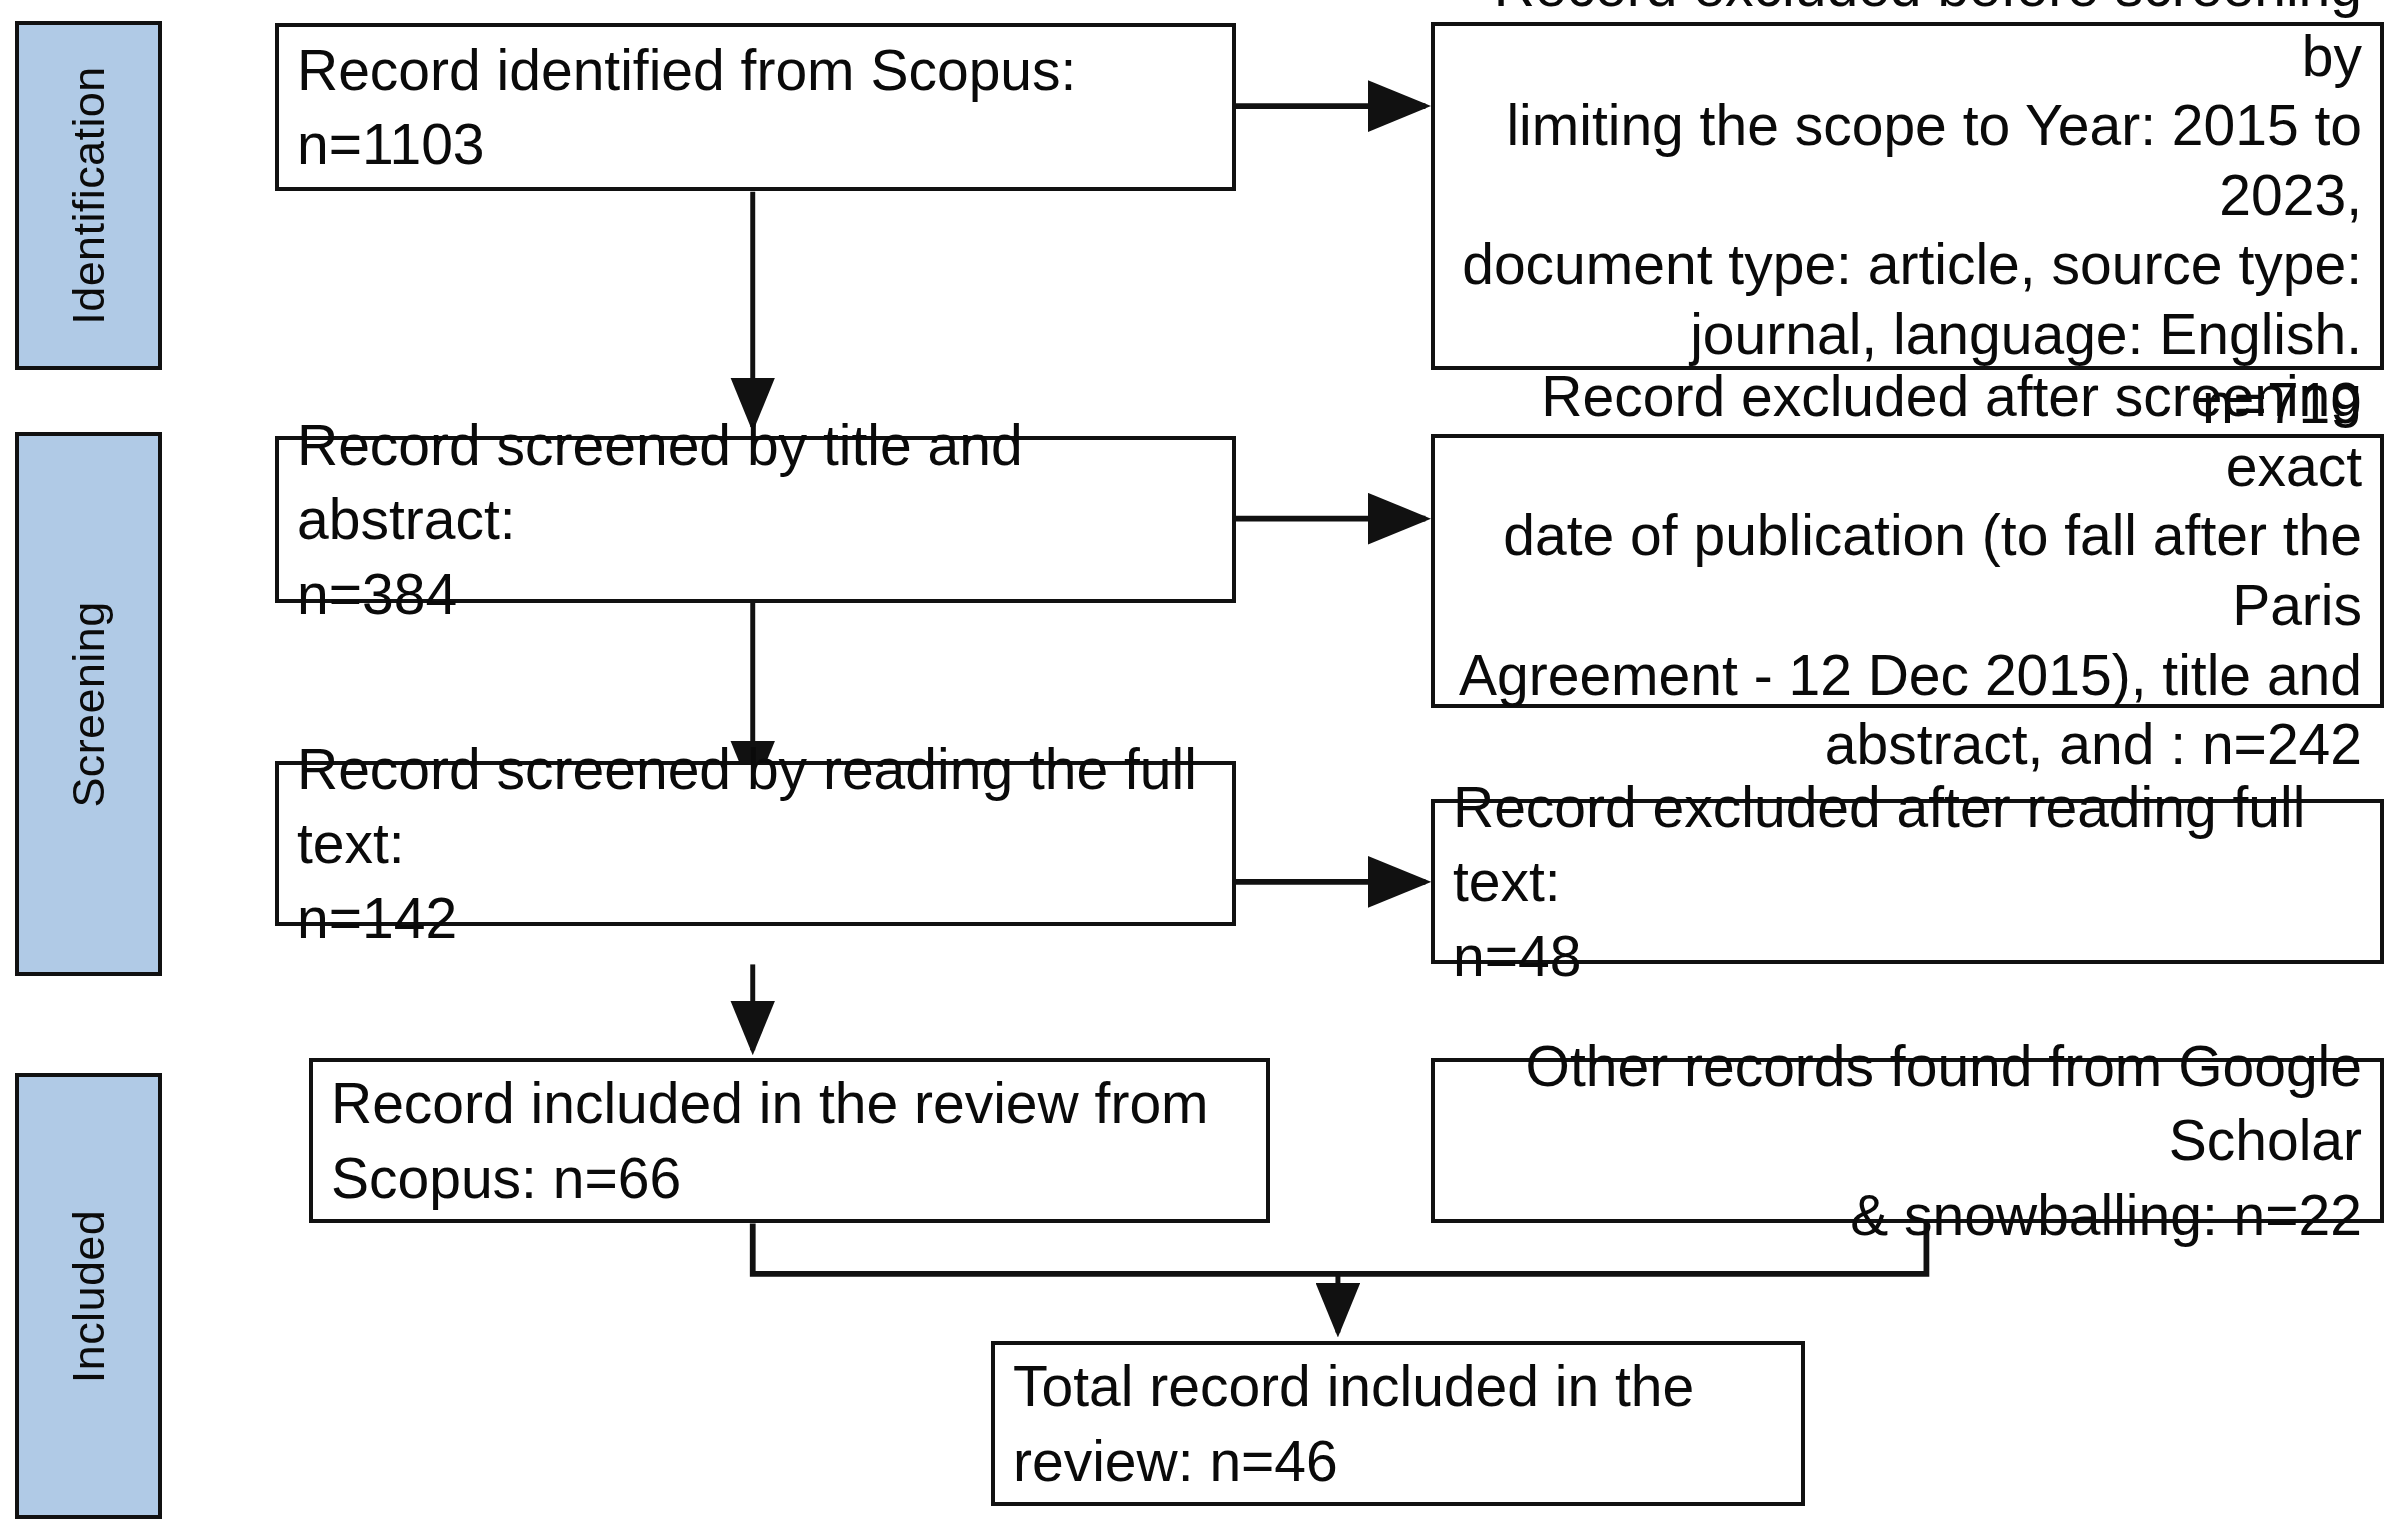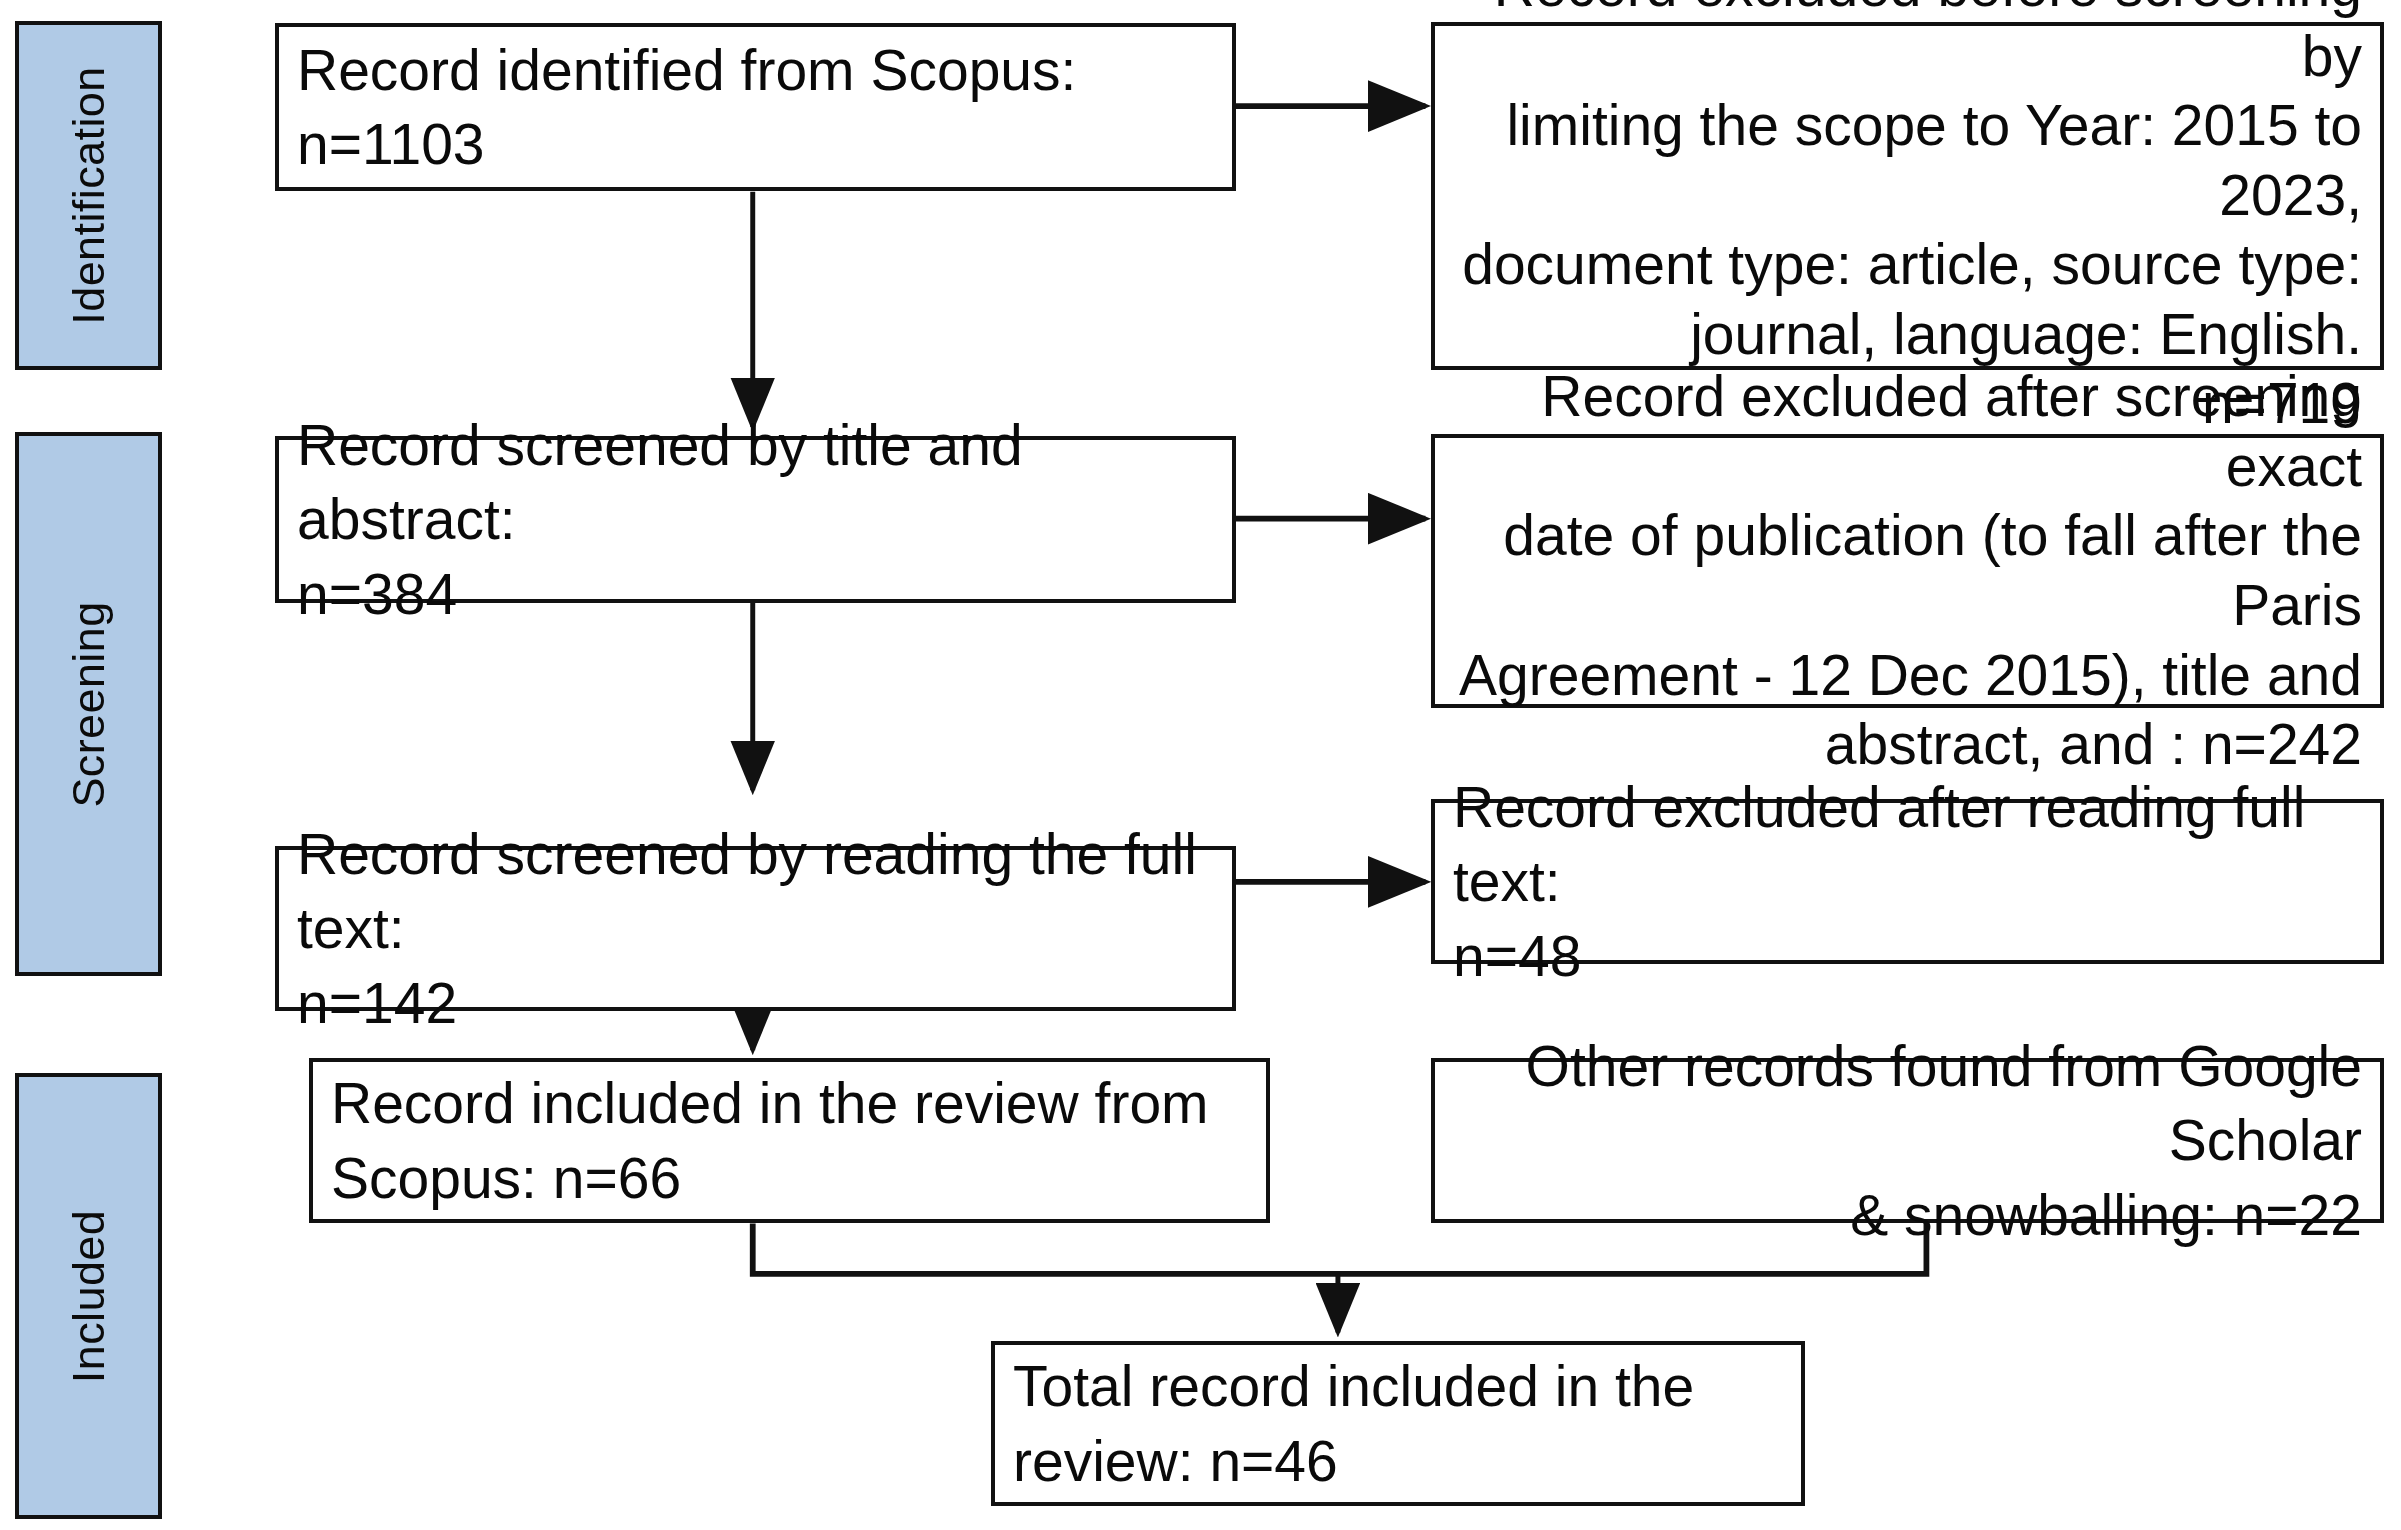--- a/index.html
+++ b/index.html
@@ -137,21 +137,21 @@
     <div class="line">n=384</div>
   </div>
 
   <div class="nodebox tight" style="left:1431px; top:434px; width:953px; height:274px;">
     <div class="line">Record excluded after screening exact</div>
     <div class="line">date of publication (to fall after the Paris</div>
     <div class="line">Agreement - 12 Dec 2015), title and</div>
     <div class="line">abstract, and : n=242</div>
   </div>
 
-  <div class="nodebox" style="left:275px; top:846px; width:961px; height:165px;">
+  <div class="nodebox" style="left:275px; top:761px; width:961px; height:165px;">
     <div class="line">Record screened by reading the full text:</div>
     <div class="line">n=142</div>
   </div>
 
   <div class="nodebox" style="left:1431px; top:799px; width:953px; height:165px;">
     <div class="line">Record excluded after reading full text:</div>
     <div class="line">n=48</div>
   </div>
 
   <div class="nodebox" style="left:275px; top:1058px; width:961px; height:165px;margin-left:34px;">

